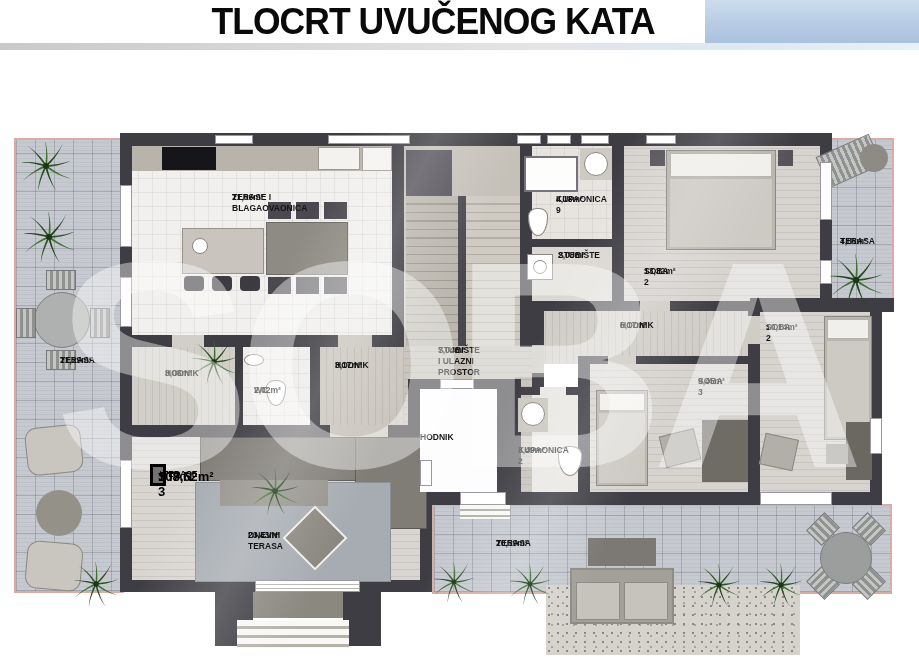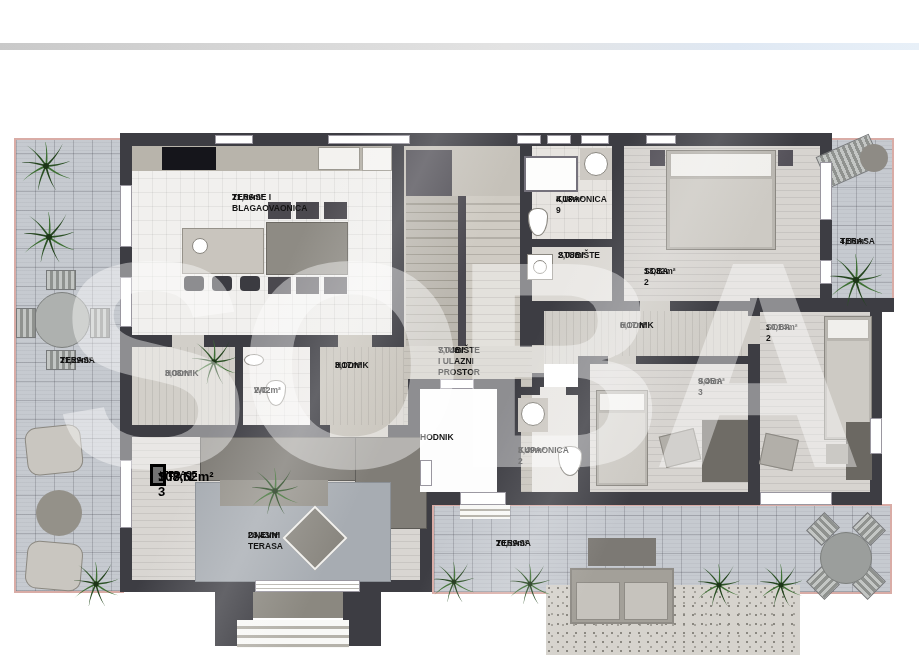--- a/index.html
+++ b/index.html
@@ -49,20 +49,24 @@
       padding:3px 5px 13px 5px;color:#000;}
   .badge .b1{display:block;font-size:13px;font-weight:bold;line-height:1.15;}
   .badge .b2{display:block;font-size:13px;font-weight:bold;line-height:1.15;}
   .badge .b3{display:block;font-size:8.5px;font-weight:bold;line-height:1.1;}
 </style>
 </head>
 <body>
 
 <div class="page">
 
+  <div class="hdr">
+    <h1>TLOCRT UVUČENOG KATA</h1>
+    <div class="hdr-accent"></div>
+  </div>
   <div class="hdr-strip"></div>
 
   <svg width="0" height="0" style="position:absolute">
     <defs>
       <g id="plantg">
         <path d="M20 21 C15 14 11 8 4 3 C12 8 17 14 21 20Z" fill="#2c5226" transform="rotate(0 20 20)"></path>
         <path d="M20 21 C15 14 11 8 4 3 C12 8 17 14 21 20Z" fill="#3e7034" transform="rotate(40 20 20)"></path>
         <path d="M20 21 C15 14 11 8 4 3 C12 8 17 14 21 20Z" fill="#23441d" transform="rotate(80 20 20)"></path>
         <path d="M20 21 C15 14 11 8 4 3 C12 8 17 14 21 20Z" fill="#2c5226" transform="rotate(120 20 20)"></path>
         <path d="M20 21 C15 14 11 8 4 3 C12 8 17 14 21 20Z" fill="#3e7034" transform="rotate(160 20 20)"></path>

